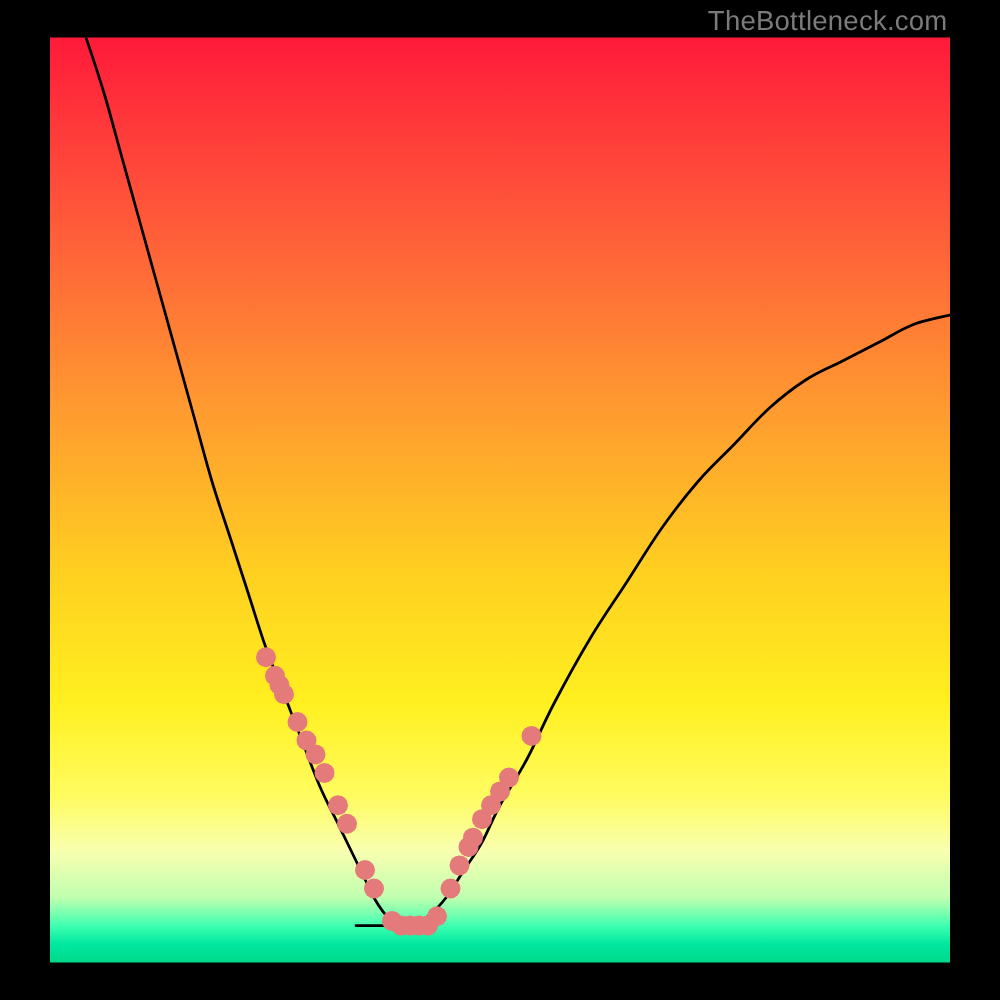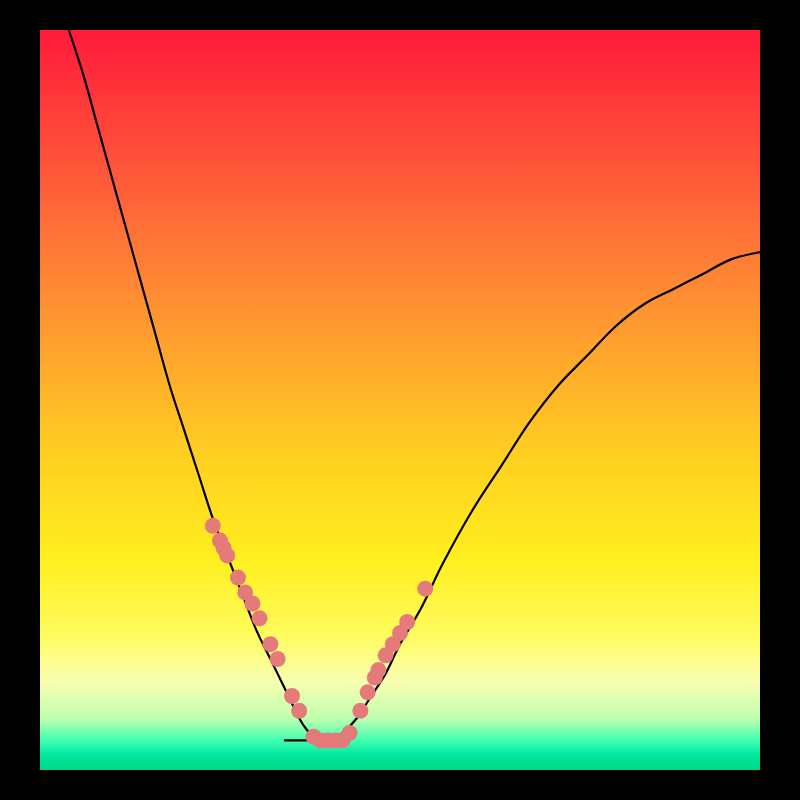--- a/index.html
+++ b/index.html
@@ -51,20 +51,21 @@
     left: 0;
     top: 0;
     width: 720px;
     height: 740px;
   }
 </style>
 </head>
 <body>
 
 <div class="canvas">
+  <div class="watermark">TheBottleneck.com</div>
   <div class="plot-area">
     <svg class="curves" viewBox="0 0 720 740" preserveAspectRatio="none">
       <g id="curve-layer">
           <path d="M 28.80 0.00 C 31.39 7.99, 38.02 27.08, 43.20 44.40 C 48.38 61.72, 52.42 77.55, 57.60 96.20 C 62.78 114.85, 66.82 129.35, 72.00 148.00 C 77.18 166.65, 81.22 181.15, 86.40 199.80 C 91.58 218.45, 95.62 232.95, 100.80 251.60 C 105.98 270.25, 110.02 284.75, 115.20 303.40 C 120.38 322.05, 124.42 337.88, 129.60 355.20 C 134.78 372.52, 138.82 383.62, 144.00 399.60 C 149.18 415.58, 153.22 428.02, 158.40 444.00 C 163.58 459.98, 167.62 473.75, 172.80 488.40 C 177.98 503.05, 182.02 512.08, 187.20 525.40 C 192.38 538.72, 196.42 549.08, 201.60 562.40 C 206.78 575.72, 210.82 587.41, 216.00 599.40 C 221.18 611.39, 225.22 618.34, 230.40 629.00 C 235.58 639.66, 240.91 650.61, 244.80 658.60 C 248.69 666.59, 249.41 668.07, 252.00 673.40 C 254.59 678.73, 256.61 683.54, 259.20 688.20 C 261.79 692.86, 263.81 695.97, 266.40 699.30 C 268.99 702.63, 271.01 704.70, 273.60 706.70 C 276.19 708.70, 278.21 709.73, 280.80 710.40 C 283.39 711.07, 285.41 710.40, 288.00 710.40 C 290.59 710.40, 292.61 710.40, 295.20 710.40 C 297.79 710.40, 301.10 710.40, 302.40 710.40" fill="none" stroke="#000000" stroke-width="2.2" stroke-linecap="round"></path>
           <path d="M 244.80 710.40 C 247.39 710.40, 254.02 710.40, 259.20 710.40 C 264.38 710.40, 268.42 710.40, 273.60 710.40 C 278.78 710.40, 282.82 711.73, 288.00 710.40 C 293.18 709.07, 297.22 707.00, 302.40 703.00 C 307.58 699.00, 311.62 694.86, 316.80 688.20 C 321.98 681.54, 326.02 673.99, 331.20 666.00 C 336.38 658.01, 340.42 653.12, 345.60 643.80 C 350.78 634.48, 353.52 626.19, 360.00 614.20 C 366.48 602.21, 373.82 591.85, 381.60 577.20 C 389.38 562.55, 394.13 550.12, 403.20 532.80 C 412.27 515.48, 421.63 498.32, 432.00 481.00 C 442.37 463.68, 450.43 452.58, 460.80 436.60 C 471.17 420.62, 479.23 406.85, 489.60 392.20 C 499.97 377.55, 508.03 367.19, 518.40 355.20 C 528.77 343.21, 536.83 336.26, 547.20 325.60 C 557.57 314.94, 565.63 305.32, 576.00 296.00 C 586.37 286.68, 594.43 280.46, 604.80 273.80 C 615.17 267.14, 623.23 264.33, 633.60 259.00 C 643.97 253.67, 652.03 249.53, 662.40 244.20 C 672.77 238.87, 680.83 233.40, 691.20 229.40 C 701.57 225.40, 714.82 223.33, 720.00 222.00" fill="none" stroke="#000000" stroke-width="2.2" stroke-linecap="round"></path>
         </g>
       <g id="dot-layer">
           <circle cx="172.80" cy="495.80" r="8" fill="#e47a7a" stroke="#d25f5f" stroke-width="0"></circle>
           <circle cx="180.00" cy="510.60" r="8" fill="#e47a7a" stroke="#d25f5f" stroke-width="0"></circle>
           <circle cx="183.60" cy="518.00" r="8" fill="#e47a7a" stroke="#d25f5f" stroke-width="0"></circle>

